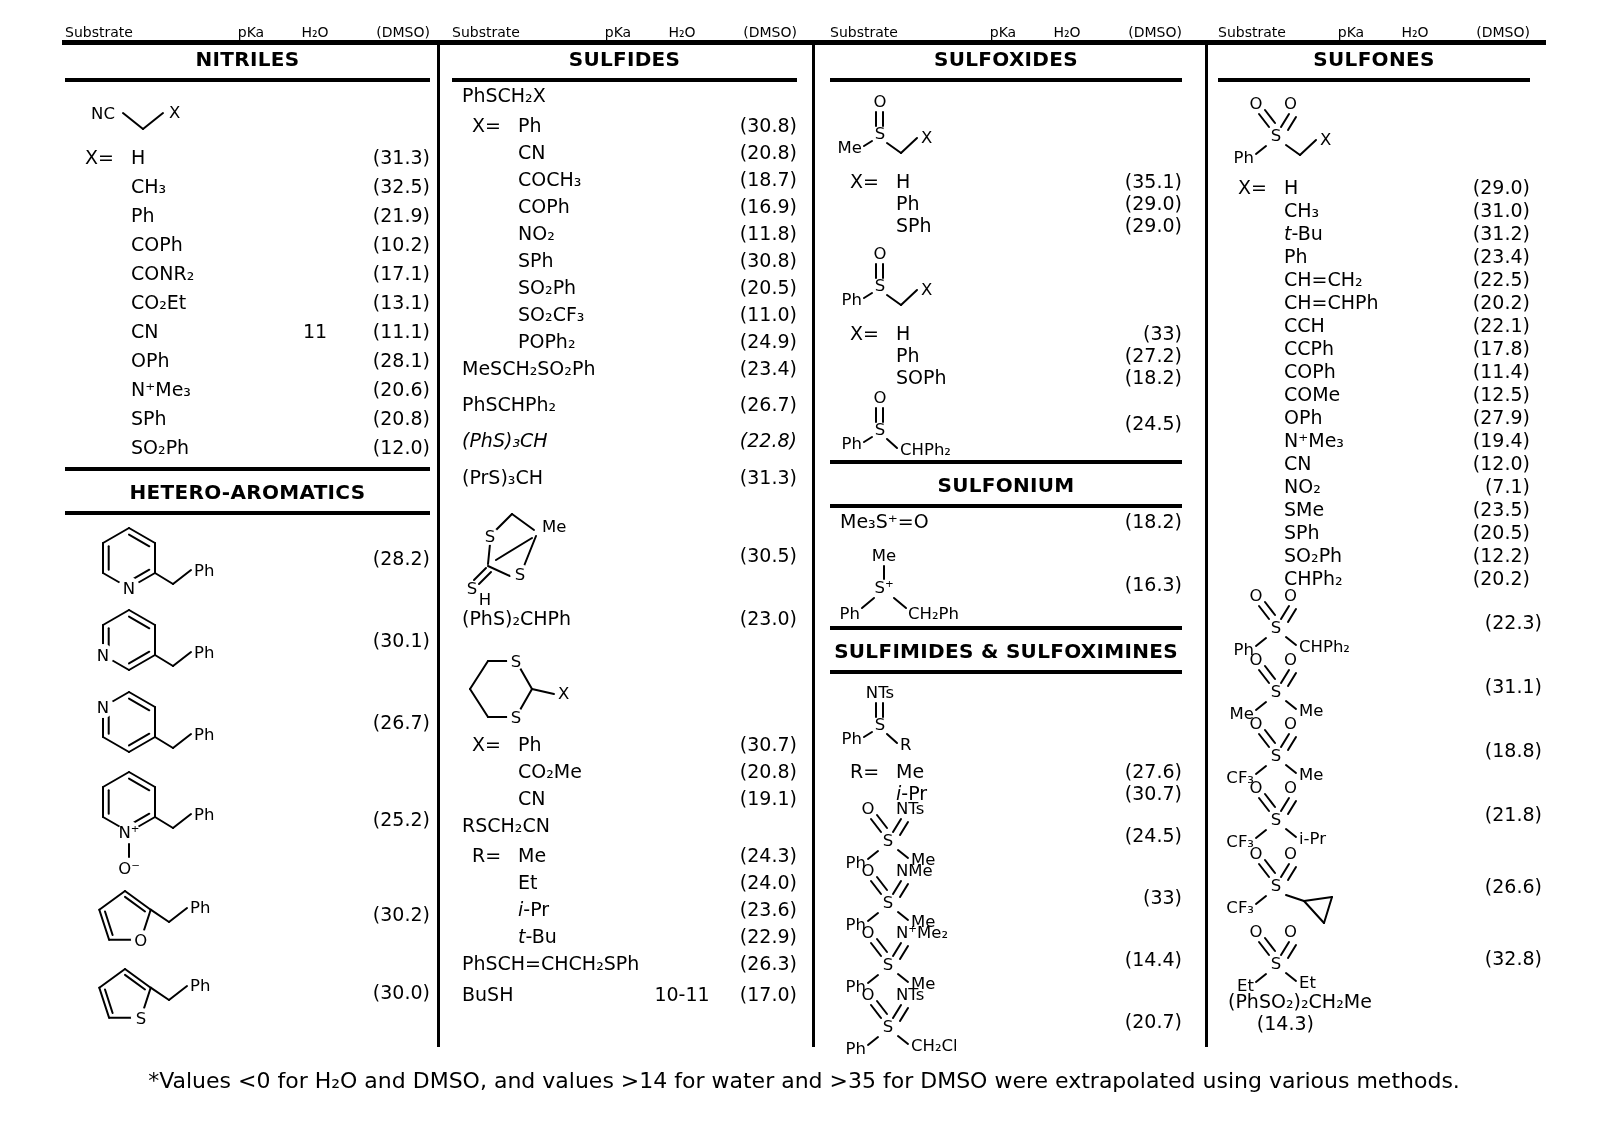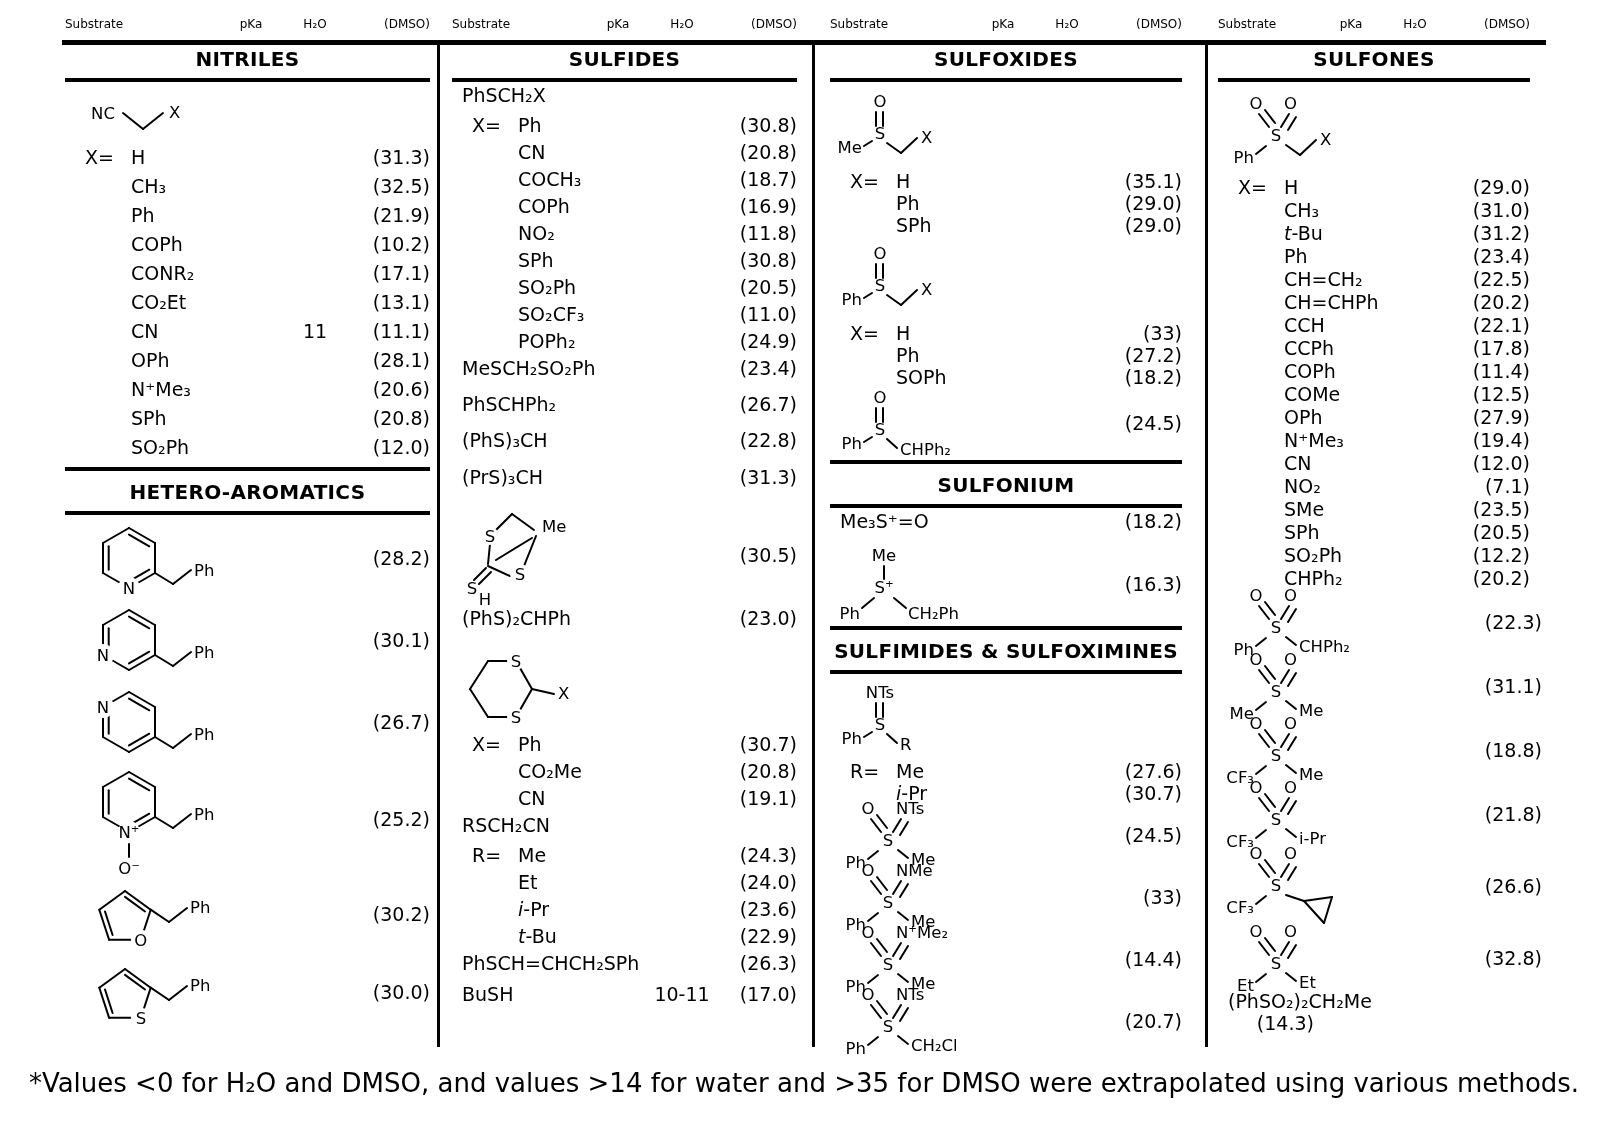--- a/index.html
+++ b/index.html
@@ -4,21 +4,21 @@
 <style>
   html,body{margin:0;padding:0;}
   body{
     width:1608px;height:1145px;background:#ffffff;position:relative;
     font-family:"DejaVu Sans","Liberation Sans",sans-serif;color:#000;
     overflow:hidden;
   }
   .top-rule{position:absolute;left:62px;width:1484px;top:40px;height:5px;background:#000;}
   .vdiv{position:absolute;top:45px;width:3px;height:1002px;background:#000;}
   .col{position:absolute;top:8px;}
-  .colhdr{display:flex;align-items:center;font-size:12px;height:32px;}
+  .colhdr{display:flex;align-items:flex-end;font-size:14px;height:32px;}
   .hsub{flex:1;}
   .hpka{width:70px;text-align:center;}
   .hh2o{width:58px;text-align:center;}
   .hdmso{width:86px;text-align:right;}
   .sec-title{font-weight:bold;font-size:20px;text-align:center;padding:7px 0 5px 0;letter-spacing:.3px;}
   .rule{height:4px;background:#000;margin:2px 0;}
   .row{display:flex;align-items:baseline;font-size:19px;overflow:visible;}
   .c0 .row{height:29px;}
   .c1 .row{height:27px;justify-content:flex-end;}
   .c2 .row{height:22px;}
@@ -30,21 +30,21 @@
   .h2o{width:58px;text-align:center;flex:none;}
   .dmso{width:86px;text-align:right;flex:none;}
   .srow{display:flex;align-items:center;overflow:visible;}
   .srow{height:auto;}
   .structbox{margin-left:20px;flex:1;overflow:visible;}
   .c1 .structbox{margin-left:8px;}
   .c2 .structbox{margin-left:10px;}
   .c3 .structbox{margin-left:10px;}
   svg{overflow:visible;display:block;}
   svg text{font-size:16.5px;fill:#000;font-family:inherit;}
-  .footnote{position:absolute;left:0;right:0;top:1068px;text-align:center;font-size:26px;}
+  .footnote{position:absolute;left:0;right:0;top:1068px;text-align:center;font-size:22px;}
   i{font-style:italic;}
 </style>
 </head>
 <body>
 
 <div class="top-rule"></div>
 <div class="vdiv" style="left:437px"></div>
 <div class="vdiv" style="left:812px"></div>
 <div class="vdiv" style="left:1205px"></div>
 
@@ -354,21 +354,21 @@
     <div class="row frow" style="height: 36px;">
       <span class="lbl">MeSCH₂SO₂Ph</span>
       <span class="h2o"></span>
       <span class="dmso">(23.4)</span>
     </div>
     <div class="row frow" style="height: 36px; gap: 8px;">
       <span class="lbl">PhSCHPh₂</span>
       <span class="h2o"></span>
       <span class="dmso">(26.7)</span>
     </div>
-    <div class="row frow" style="height: 37px;">
+    <div class="row frow" style="height: 37px; font-style: italic;">
       <span class="lbl">(PhS)₃CH</span>
       <span class="h2o"></span>
       <span class="dmso">(22.8)</span>
     </div>
     <div class="row frow" style="height: 37px;">
       <span class="lbl">(PrS)₃CH</span>
       <span class="h2o"></span>
       <span class="dmso">(31.3)</span>
     </div>
     <div class="row srow" style="height: 104px;">

